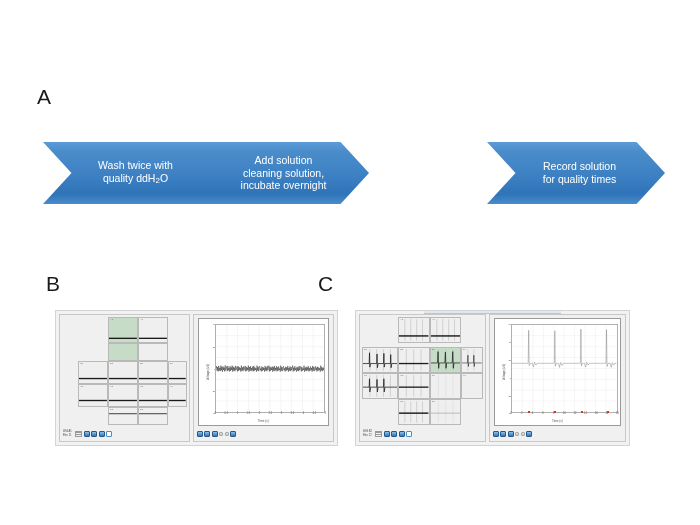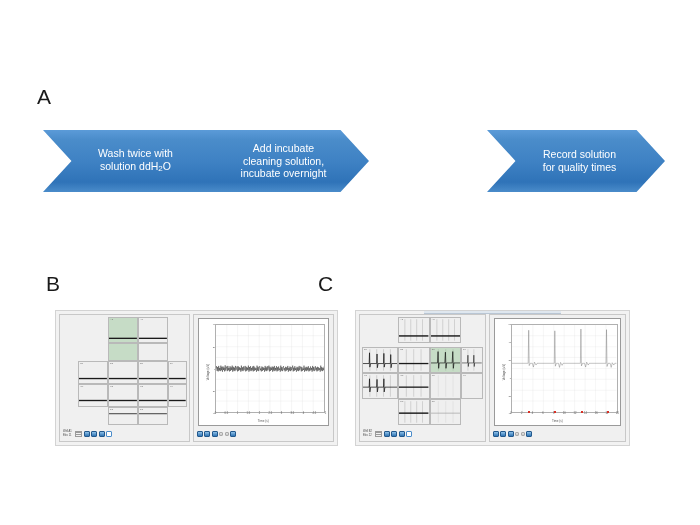--- a/index.html
+++ b/index.html
@@ -8,21 +8,21 @@
     font-family:"Liberation Sans", sans-serif;
     position:relative;overflow:hidden;
   }
   .panel-label{
     position:absolute;font-size:21px;color:#1a1a1a;
     font-family:"Liberation Sans", sans-serif;font-weight:400;
     letter-spacing:0px;
   }
   
   #flow{
-    position:absolute;left:43px;top:130px;width:615px;height:78px;
+    position:absolute;left:43px;top:142px;width:615px;height:78px;
   }
   .chev{
     position:absolute;top:0;height:62px;
     display:flex;align-items:center;justify-content:center;
     color:#ffffff;font-size:10.5px;line-height:12.6px;text-align:center;
     box-sizing:border-box;
     background:linear-gradient(to bottom,#5b9bd8 0%,#4a8cca 16%,#3f82c4 50%,#2f73b8 84%,#4a8cca 100%);
     clip-path:polygon(0% 0%, 84% 0%, 100% 50%, 84% 100%, 0% 100%, 16% 50%);
     filter:drop-shadow(1.5px 1.5px 1.2px rgba(90,90,90,0.55));
   }
@@ -114,27 +114,27 @@
 </head>
 <body>
 
 <div class="panel-label" style="left:37px;top:85px;">A</div>
 
 <div id="flow">
 
   <div class="chev" style="left:0px;width:178px;">
     <span class="txt">
       <span>Wash twice with</span><br>
-      <span>solution ddH</span><sub>2</sub><span>O</span>
+      <span>quality ddH</span><sub>2</sub><span>O</span>
     </span>
   </div>
 
   <div class="chev" style="left:148px;width:178px;">
     <span class="txt">
-      <span>Add incubate</span><br>
+      <span>Add solution</span><br>
       <span>cleaning solution,</span><br>
       <span>incubate overnight</span>
     </span>
   </div>
 
 
   <div class="chev" style="left:444px;width:178px;">
     <span class="txt">
       <span>Record solution</span><br>
       <span>for quality times</span>

